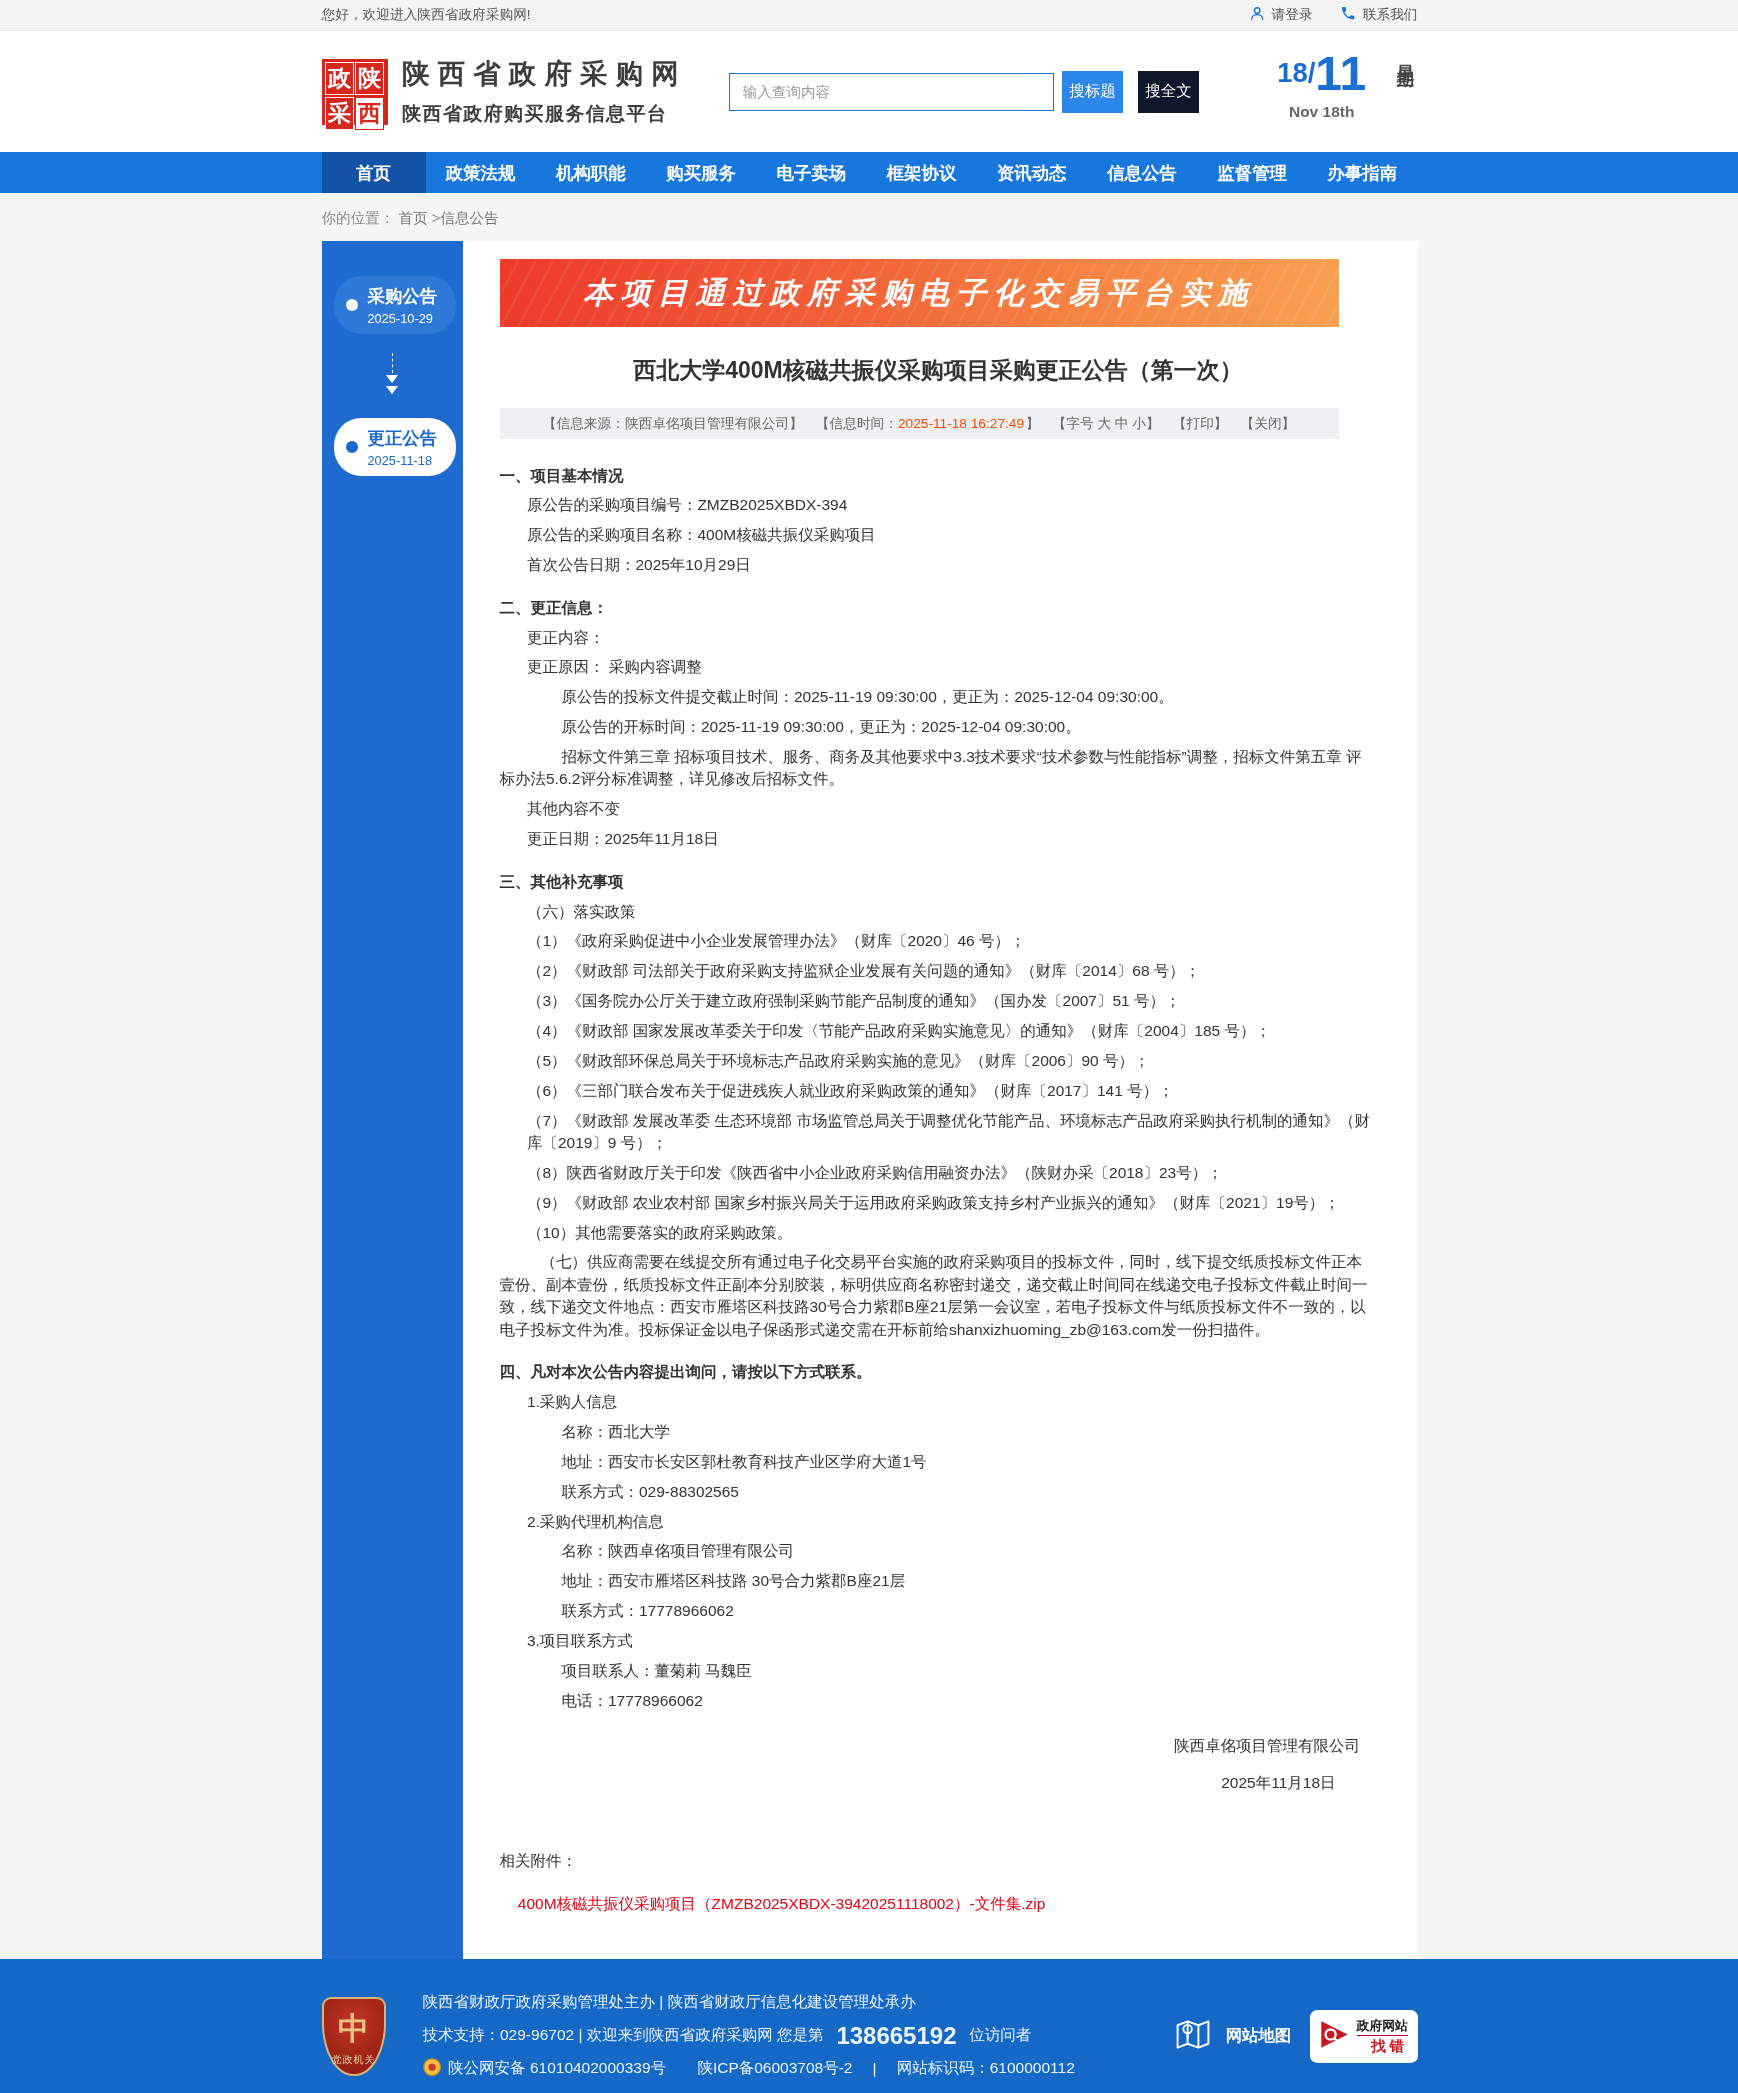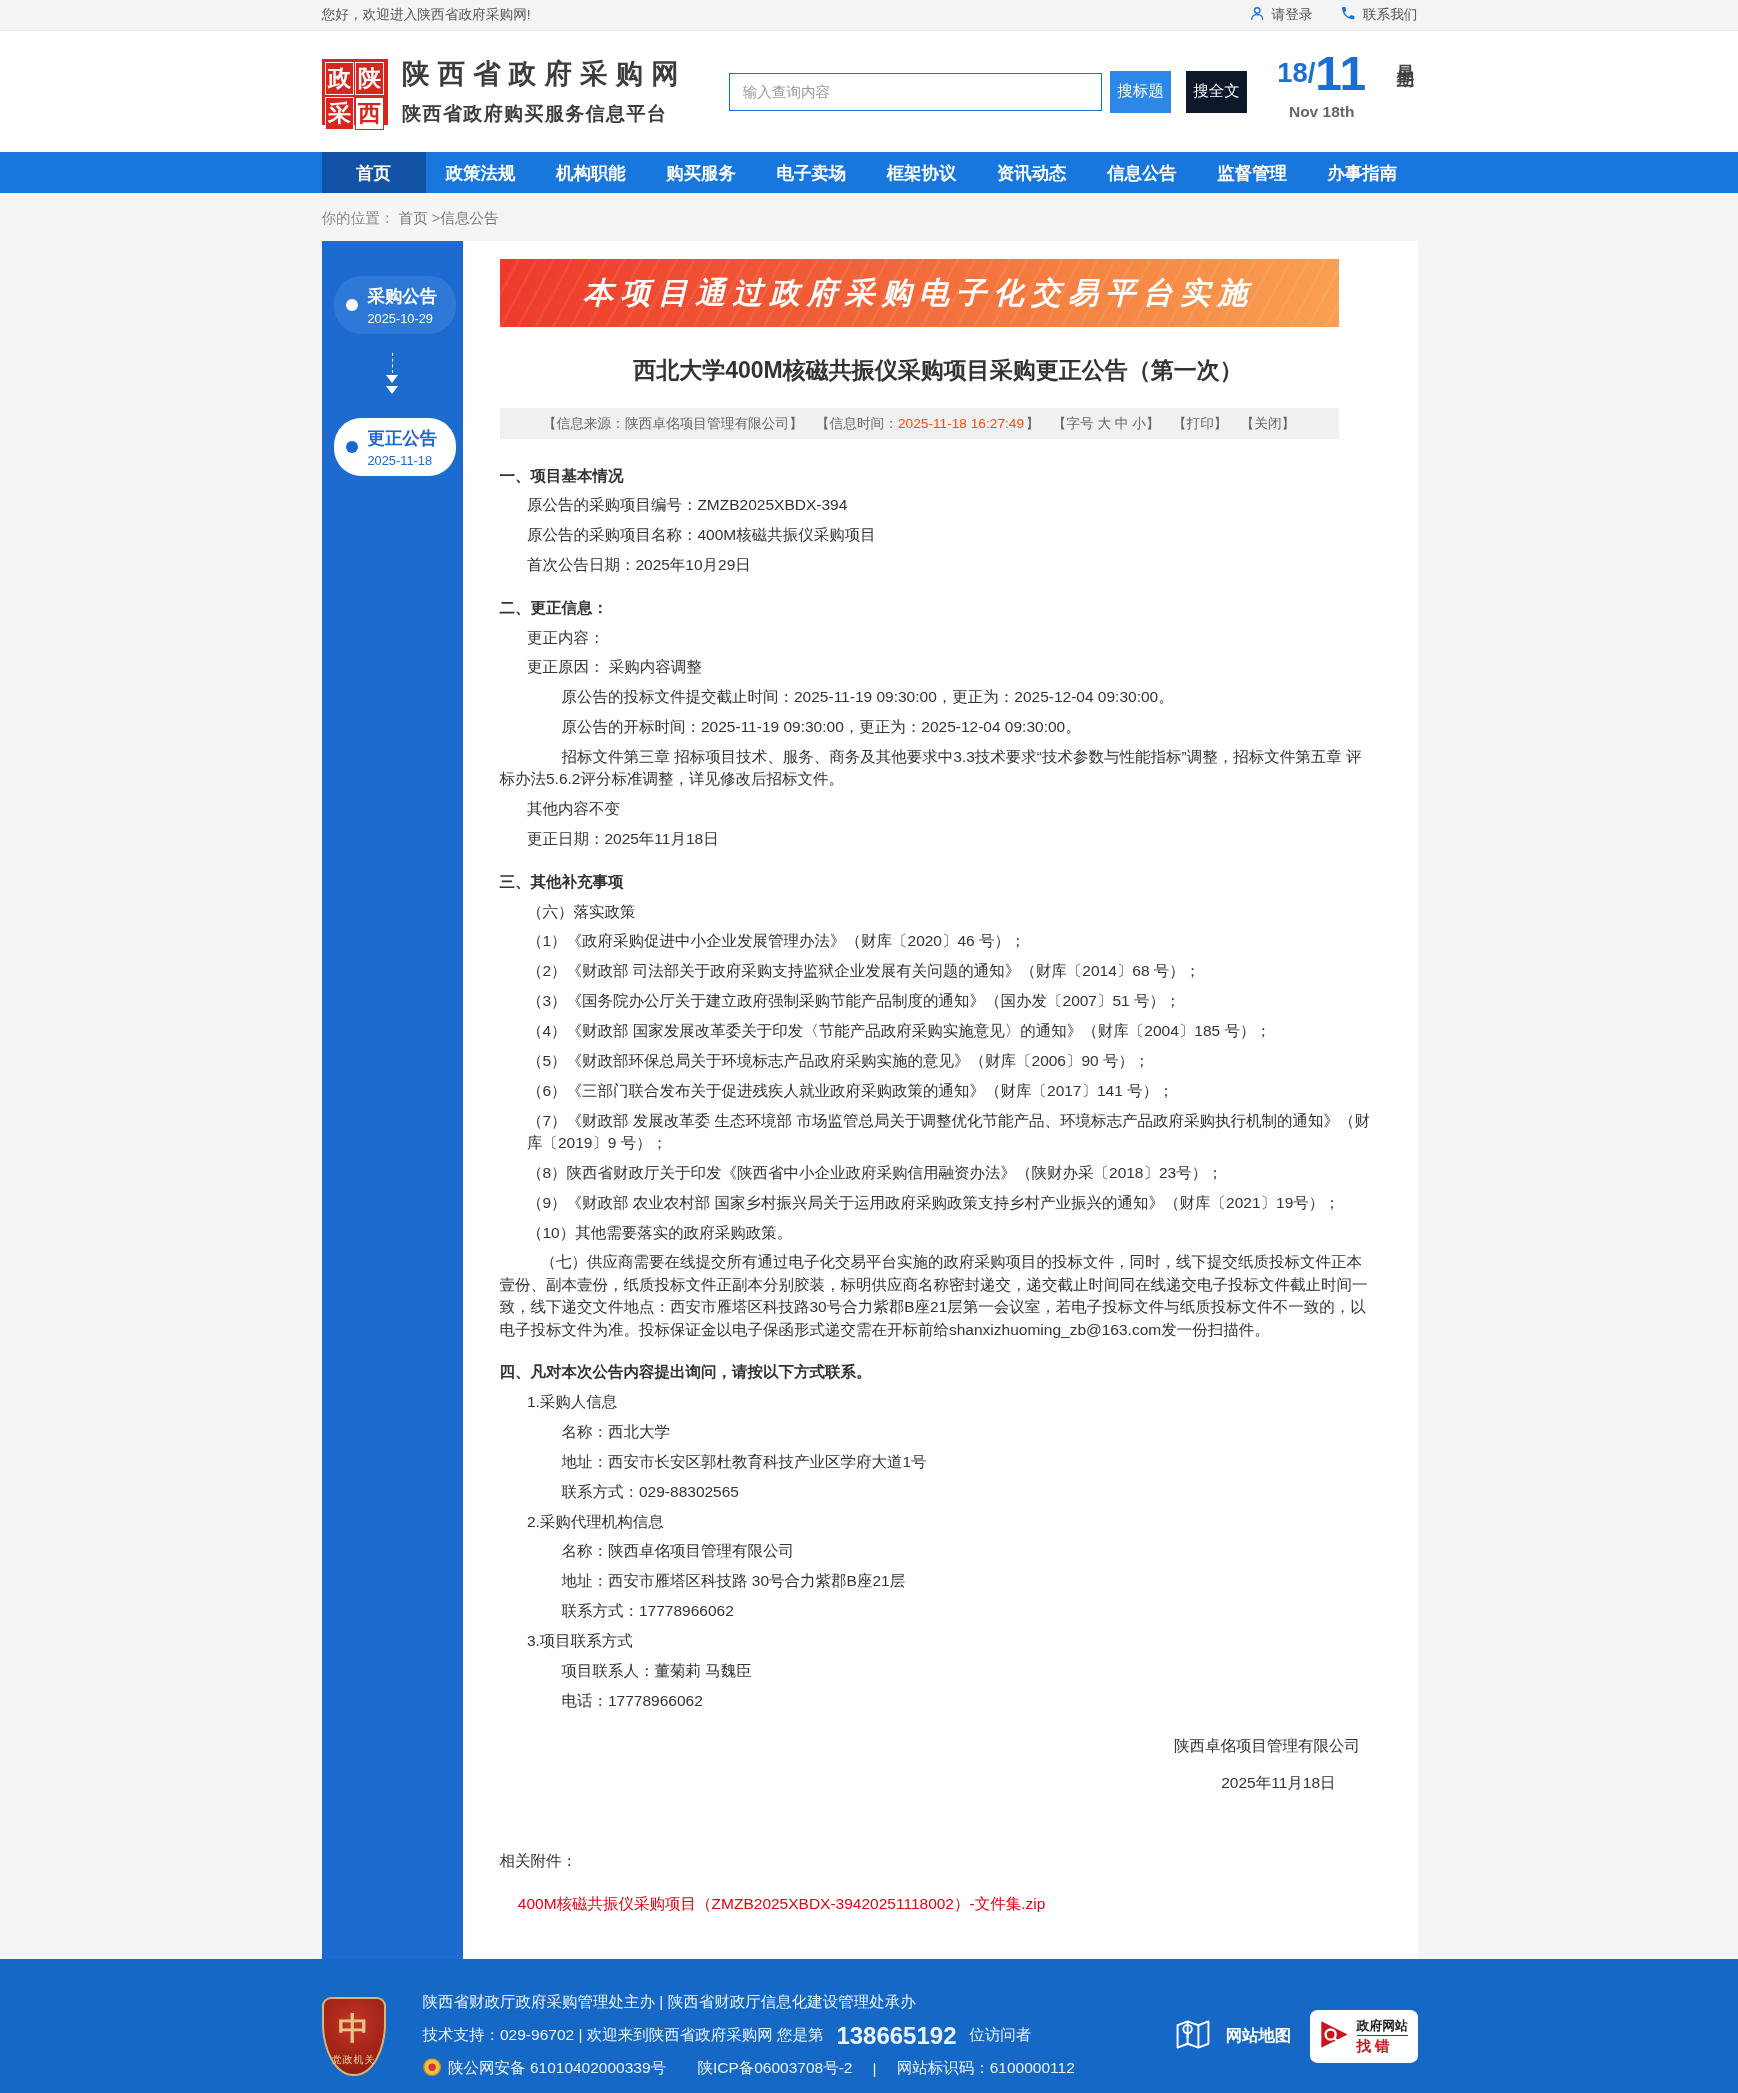--- a/index.html
+++ b/index.html
@@ -24,21 +24,21 @@
   .header .wrap { display:flex; align-items:center; height:100%; }
   .seal { width:66px; height:66px; background:#d7261d; padding:3.7px; display:grid;
           grid-template-columns:1fr 1fr; grid-template-rows:1fr 1fr; gap:1.8px; flex:none; }
   .seal b { background:#d7261d; color:#fff; display:flex; align-items:center; justify-content:center;
             font-size:23px; font-weight:700; border:0.9px solid rgba(255,255,255,.95); }
   .seal b.inv { background:#fff; color:#d7261d; border-color:#d7261d; }
   .site-titles { margin-left:14.6px; }
   .site-title { font-size:27.4px; font-weight:700; color:#3d3d3d; letter-spacing:8.2px; }
   .site-subtitle { font-size:19px; font-weight:700; color:#3d3d3d; letter-spacing:1.4px; margin-top:8.2px; }
   .search { margin-left:42px; display:flex; align-items:center; }
-  .search input { width:373px; height:38px; border:1.8px solid #1a6fd0; padding:0 12.8px; font-size:14.6px; color:#333; outline:none; }
+  .search input { width:325px; height:38px; border:1.8px solid #1a6fd0; padding:0 12.8px; font-size:14.6px; color:#333; outline:none; }
   .search input::placeholder { color:#9a9a9a; }
   .search-btn { height:42px; width:61px; border:none; color:#fff; font-size:15.5px; cursor:pointer;
                 font-family:inherit; }
   .btn-title { background:#2b87e8; margin-left:8.2px; }
   .btn-full  { background:#0f172a; margin-left:15px; }
   .datebox { margin-left:auto; display:flex; align-items:flex-start; }
   .date-nums { text-align:center; }
   .date-line { display:flex; align-items:flex-start; justify-content:center; color:#1b6fd3; font-weight:700; }
   .date-day { font-size:27.4px; margin-top:7.3px; }
   .date-month { font-size:48px; line-height:1; }
@@ -114,21 +114,21 @@
     color:#efd79c; font-size:10px; letter-spacing:0.9px; }
   .foot-lines { margin-left:37px; color:#eaf2fc; font-size:15.5px; }
   .foot-line { margin:8.2px 0; display:flex; align-items:center; gap:7.3px; }
   .visitor-num { font-size:24px; font-weight:700; margin:0 5.5px; }
   .beian-gap { margin-left:24px; }
   .beian-sep { margin:0 12.8px; }
   .foot-right { margin-left:auto; display:flex; align-items:center; gap:18.3px; }
   .sitemap { display:flex; align-items:center; gap:12.8px; color:#fff; font-size:16.4px; font-weight:600; cursor:pointer; }
   .errbox { width:108px; height:53px; background:#fff; border-radius:7.3px; display:flex;
             align-items:center; justify-content:center; gap:6.4px; cursor:pointer; }
-  .errbox-txt { text-align:left; }
+  .errbox-txt { text-align:right; }
   .errbox-l1 { font-size:12.8px; font-weight:700; color:#222; border-bottom:0.9px solid #b03; padding-bottom:1.8px; }
   .errbox-l2 { font-size:14.6px; font-weight:700; color:#c8161e; margin-top:1.8px; letter-spacing:3.7px; }
 </style>
 </head>
 <body>
 
 <div class="topbar">
   <div class="wrap">
     <div class="topbar-welcome">您好，欢迎进入陕西省政府采购网!</div>
     <div class="topbar-right">

